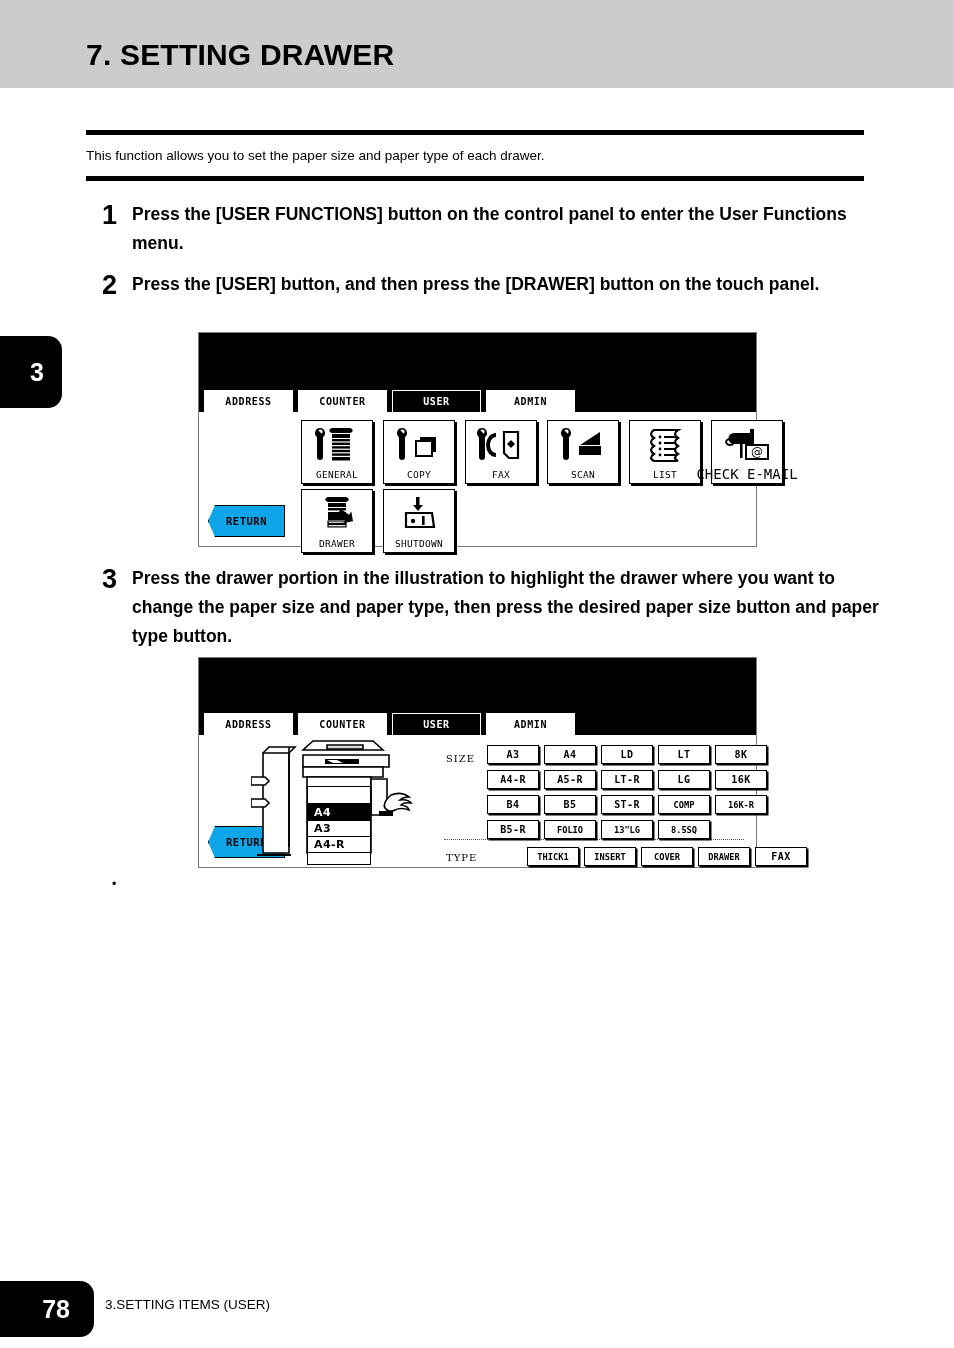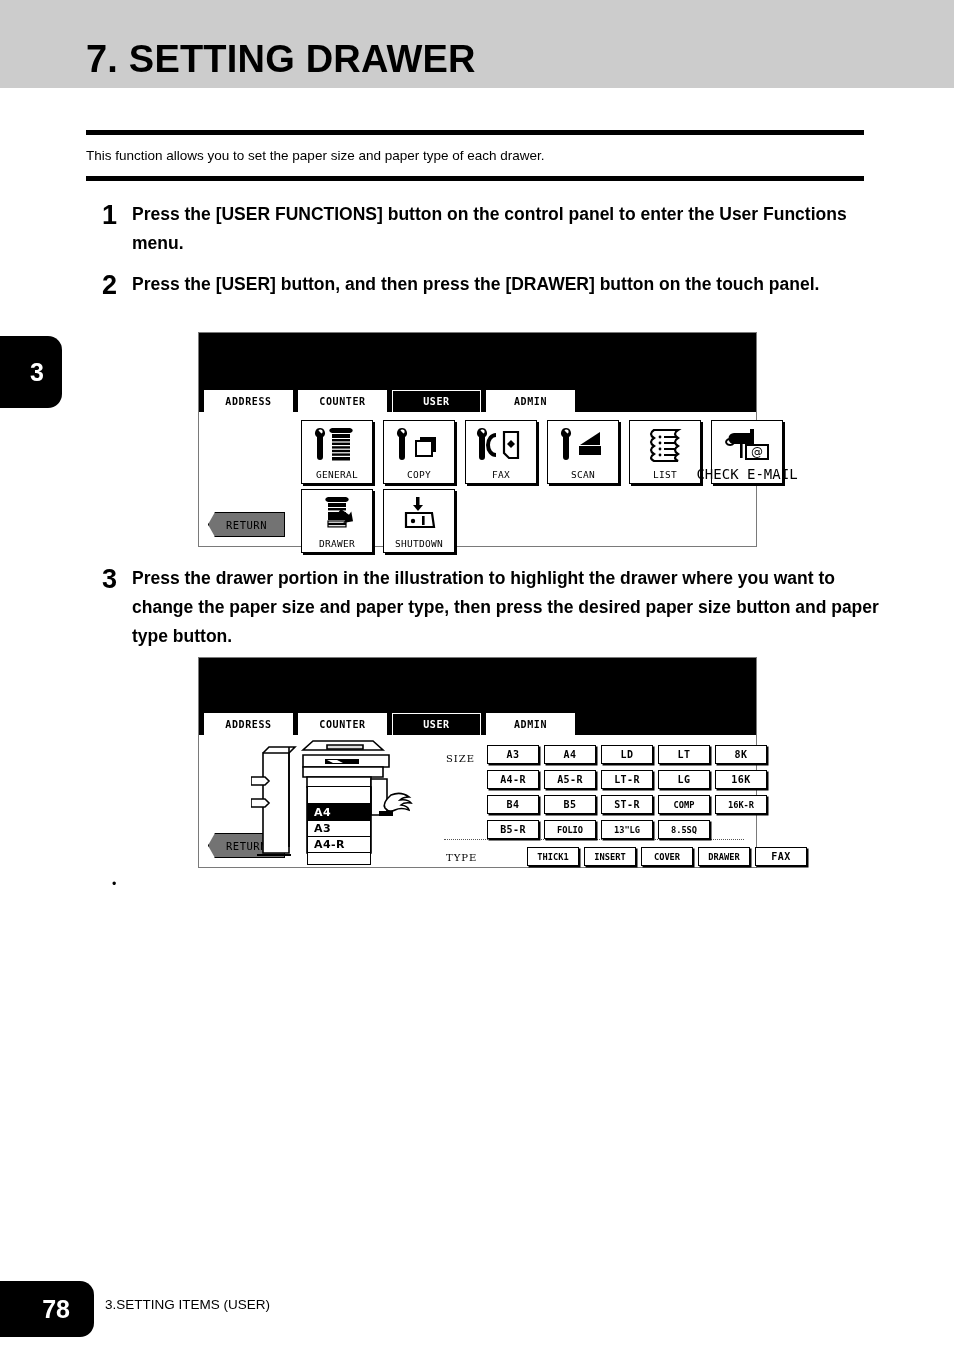--- a/index.html
+++ b/index.html
@@ -13,21 +13,21 @@
     overflow: hidden;
   }
 
   
   .header-band {
     position:absolute; left:0; top:0; width:954px; height:88px;
     background:#cccccc;
   }
   .chapter-title {
     position:absolute; left:86px; top:38px;
-    font-size:38px; font-weight:bold; letter-spacing:0.2px;
+    font-size:30px; font-weight:bold; letter-spacing:0.2px;
     white-space:nowrap;
   }
 
   
   .rule {
     position:absolute; left:86px; width:778px; height:5px; background:#000;
   }
   .rule.top { top:130px; }
   .rule.bottom { top:176px; }
   .intro-text {
@@ -90,24 +90,24 @@
   .tab.active { background:#000; color:#fff; }
 
   .lcd-body {
     position:absolute; left:0; top:79px; right:0; bottom:0; background:#fff;
   }
   #panel2 .lcd-body { top:77px; }
 
   
   .return-btn {
     position:absolute; left:9px; bottom:9px;
-    width:77px; height:25px;
+    width:77px; height:32px;
     display:flex; align-items:center; justify-content:center;
-    font-size:10.5px; font-weight:normal; letter-spacing:0.5px;
-    border:1.5px solid #000; background:#737373;
+    font-size:10.5px; font-weight:bold; letter-spacing:0.5px;
+    border:1.5px solid #000; background:#0ea5e9;
     box-shadow: 1.5px 1.5px 0 0 #000;
     clip-path: polygon(7px 0, 100% 0, 100% 100%, 7px 100%, 0 50%);
   }
 
   
   .func-grid {
     position:absolute; left:102px; top:8px;
     display:grid;
     grid-template-columns: repeat(6, 72px);
     grid-auto-rows: 64px;

